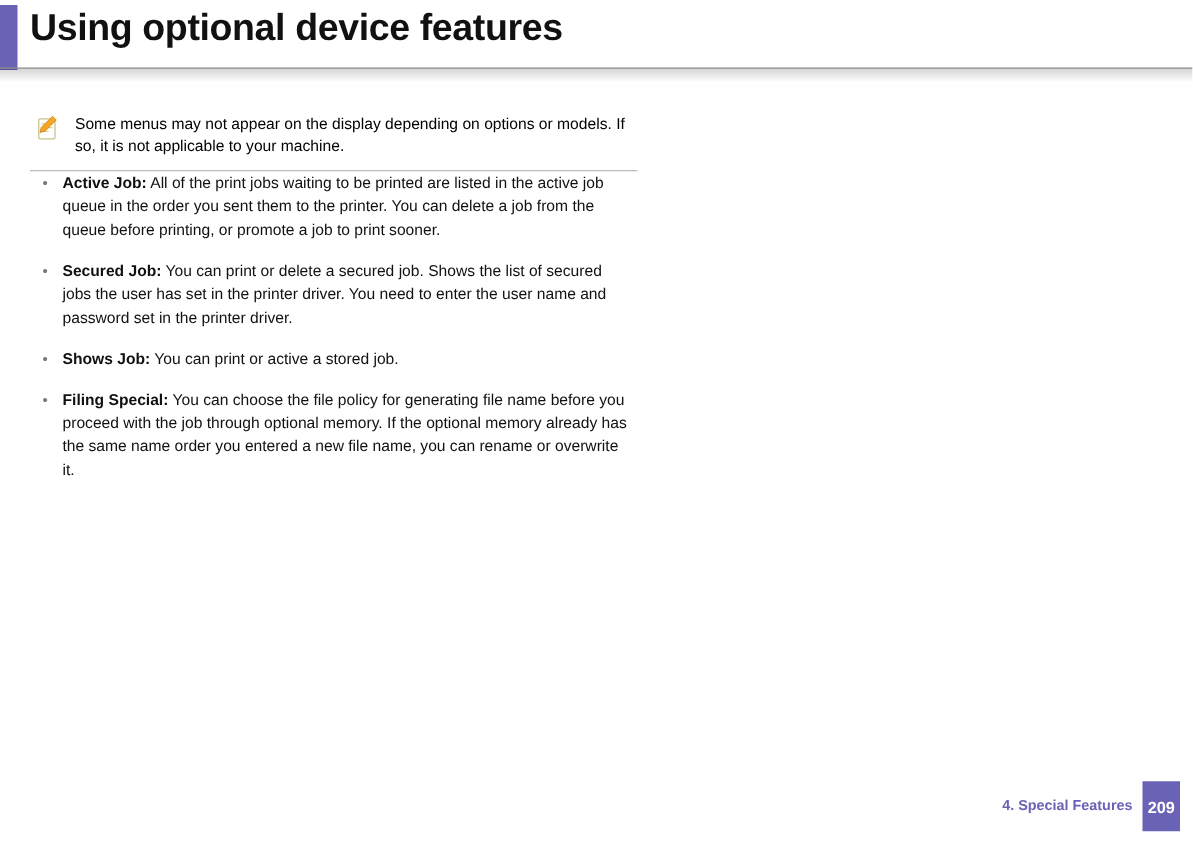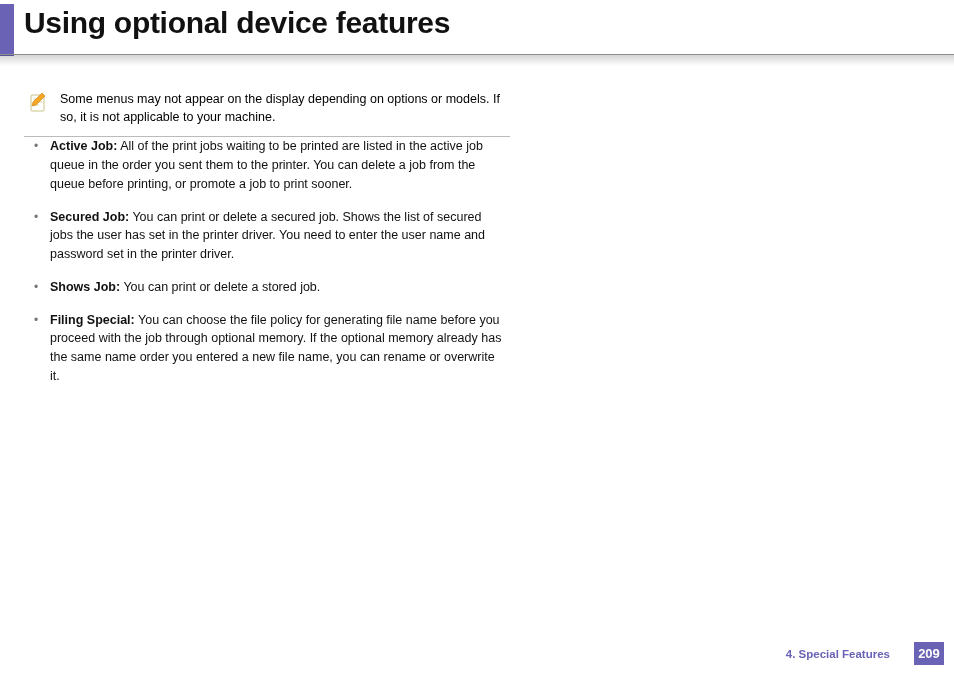--- a/index.html
+++ b/index.html
@@ -10,23 +10,23 @@
 .hdr .grad{position:absolute;left:0;right:0;top:50px;height:12px;background:linear-gradient(to bottom,rgba(0,0,0,.18),rgba(0,0,0,0))}
 .hdr .line{position:absolute;left:0;right:0;top:50px;height:1px;background:#aaa}
 .content{padding:22px 0 0 24px;width:486px}
 .note{display:flex;gap:10px;padding:0 10px 10px 4px;border-bottom:1px solid #bbb;font-size:12.5px;line-height:1.45;color:#000000}
 .note .icon{flex:0 0 22px;margin-top:1px}
 .note .icon svg{display:block}
 ul.blist{list-style:none;margin:0;padding:0}
 ul.blist>li{position:relative;padding:0 6px 0 26px;margin:0 0 14px 0;font-size:12.5px;line-height:1.5}
 ul.blist>li:before{content:"•";position:absolute;left:10px;top:0;color:#777;font-size:12px}
 ul.blist b{font-weight:700}
-.footer{position:absolute;right:10px;bottom:14px;display:flex;align-items:center;gap:24px}
+.footer{position:absolute;right:10px;bottom:14px;display:flex;align-items:center;gap:8px}
 .footer .chap{color:#6a63b5;font-weight:700;font-size:11.5px}
-.footer .pg{background:#6a63b5;color:#fff;font-weight:700;font-size:13px;width:30px;height:23px;display:flex;align-items:center;justify-content:center}
+.footer .pg{background:#6a63b5;color:#fff;font-weight:700;font-size:13px;width:30px;height:40px;display:flex;align-items:center;justify-content:center}
 </style>
 </head>
 <body>
 
 <div class="page">
   <div class="hdr">
     <div class="bar"></div>
     <h1>Using optional device features</h1>
     <div class="line"></div>
     <div class="grad"></div>
@@ -40,21 +40,21 @@
           <path d="M5 8h9M5 11h9M5 14h6" stroke="#d8d29e" stroke-width="1"></path>
           <path d="M14 2l3 3-9 9-4 1 1-4z" fill="#f5a623" stroke="#c77f12" stroke-width=".6"></path>
         </svg>
       </span>
       <div>Some menus may not appear on the display depending on options or models. If so, it is not applicable to your machine.</div>
     </div>
 
     <ul class="blist">
       <li><b>Active Job:</b><span>  All of the print jobs waiting to be printed are listed in the active job queue in the order you sent them to the printer. You can delete a job from the queue before printing, or promote a job to print sooner.</span></li>
       <li><b>Secured Job:</b><span> You can print or delete a secured job. Shows the list of secured jobs the user has set in the printer driver. You need to enter the user name and password set in the printer driver.</span></li>
-      <li><b>Shows Job:</b><span> You can print or delete a stored job.</span></li>
+      <li><b>Shows Job:</b><span> You can print or active a stored job.</span></li>
       <li><b>Filing Special:</b><span>  You can choose the file policy for generating file name before you proceed with the job through optional memory. If the optional memory already has the same name order you entered a new file name, you can rename or overwrite it.</span></li>
     </ul>
   </div>
 
   <div class="footer">
     <span class="chap">4.  Special Features</span>
     <span class="pg">209</span>
   </div>
 </div>
 

